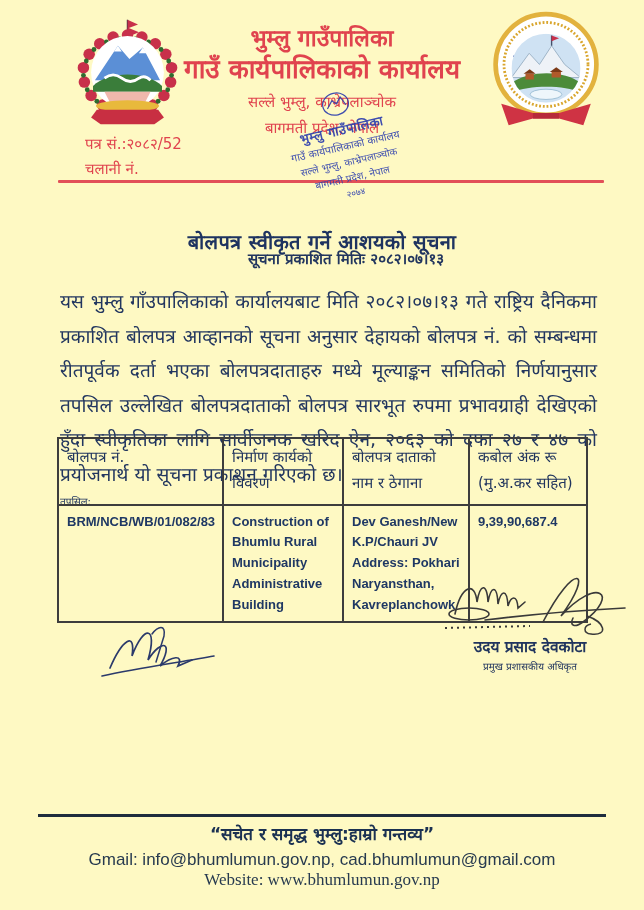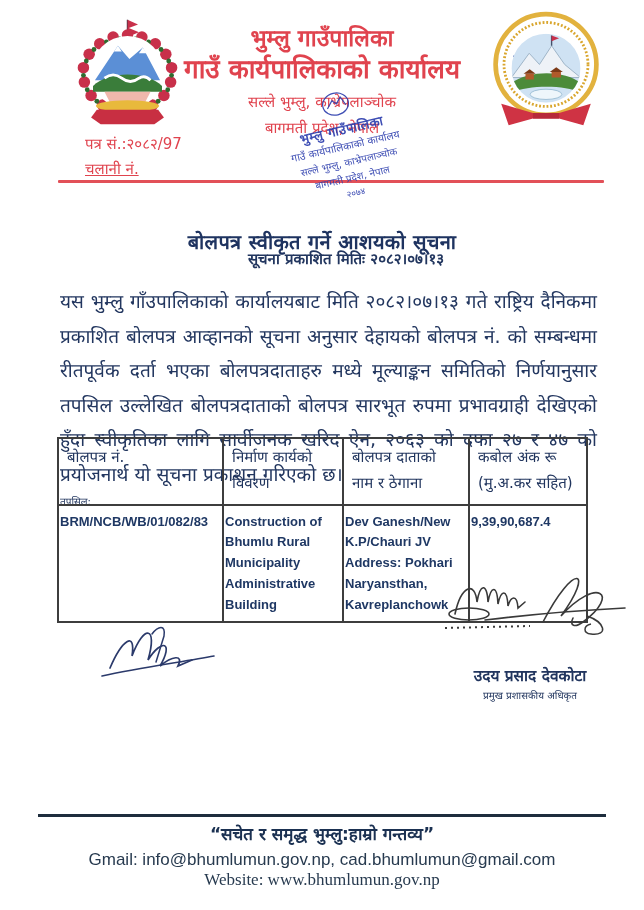--- a/index.html
+++ b/index.html
@@ -1,18 +1,18 @@
 <!DOCTYPE html>
 <html><head>
 <meta charset="utf-8">
 <style>
   html,body{margin:0;padding:0;background:#e8e8e8;}
   .page{
     position:relative;width:644px;height:910px;margin:0 auto;
-    background:#ffffff;overflow:hidden;
+    background:#fef9c3;overflow:hidden;
     font-family:"DejaVu Sans", sans-serif;
   }
   
   .emblem{position:absolute;}
   .emblem-left{left:70px;top:16px;width:115px;height:112px;}
   .emblem-right{left:490px;top:10px;width:112px;height:122px;}
   .header-center{position:absolute;left:160px;top:24px;width:324px;text-align:center;color:#e0434e;}
   .muni-name{font-size:23px;font-weight:bold;line-height:1.25;}
   .office-name{font-size:26px;font-weight:bold;line-height:1.3;}
   .addr{font-size:15px;margin-top:5px;line-height:1.4;}
@@ -20,43 +20,43 @@
     position:absolute;left:250px;top:90px;width:190px;z-index:6;
     transform:rotate(-13deg);color:#2e3fae;text-align:center;opacity:.92;
   }
   .stamp .s-emblem{margin:0 auto;}
   .stamp .s1{font-size:13px;font-weight:bold;letter-spacing:.5px;}
   .stamp .s2{font-size:10.5px;margin-top:1px;}
   .stamp .s3,.stamp .s4{font-size:10px;margin-top:2px;}
   .stamp .s5{font-size:9px;margin-top:2px;}
   .letter-meta{position:absolute;left:85px;color:#e0434e;font-size:15px;}
   .letter-no{top:133px;}
-  .chalani-no{top:158px;text-decoration:underline;}
+  .chalani-no{top:158px;}
   .red-rule{position:absolute;left:58px;top:180px;width:546px;height:3px;background:#e25058;border-radius:1px;}
   
   .doc-title{position:absolute;left:0;top:228px;width:100%;text-align:center;
     font-size:20px;font-weight:bold;color:#1e3360;letter-spacing:.3px;}
   .doc-date{position:absolute;left:0;top:248px;width:100%;text-align:center;
     font-size:15px;font-weight:bold;color:#22365f;margin-left:24px;}
   .body-block{position:absolute;left:60px;top:284px;width:537px;color:#22365f;}
   .body-block p{margin:0;font-size:19px;line-height:1.82;text-align:justify;}
   .tapasil{margin-top:3px;font-size:10px;}
   
   .bid-table{position:absolute;left:57px;top:437px;border-collapse:collapse;
     width:529px;table-layout:fixed;color:#21355e;}
   .bid-table th,.bid-table td{border:2px solid #3d3d3d;vertical-align:top;text-align:left;}
   .bid-table th{font-weight:normal;font-size:15px;padding:5px 12px 7px 8px;line-height:1.75;}
   .bid-table td{font-family:"Liberation Sans",sans-serif;font-weight:bold;
-    font-size:13px;padding:6px 1px;line-height:1.6;color:#1f3864;}
+    font-size:13px;padding:6px 8px;line-height:1.6;color:#1f3864;}
   .c1{width:165px;} .c2{width:120px;} .c3{width:126px;} .c4{width:118px;}
   
   .sig-left{position:absolute;left:92px;top:616px;width:145px;height:72px;}
   .sig-right{position:absolute;left:420px;top:568px;width:220px;text-align:center;color:#21355e;}
   .sig-right svg{display:block;margin:0 auto -4px auto;}
-  .sig-name{font-size:15.5px;font-weight:bold;line-height:1.5;margin-top:29px;}
+  .sig-name{font-size:15.5px;font-weight:bold;line-height:1.5;}
   .sig-title{font-size:10px;font-weight:normal;}
   
   .footer-rule{position:absolute;left:38px;top:814px;width:568px;height:3px;background:#1e2d3d;}
   .footer-slogan{position:absolute;left:0;top:822px;width:100%;text-align:center;
     font-size:17px;font-weight:bold;color:#1b3152;}
   .footer-line{position:absolute;left:0;width:100%;text-align:center;
     font-family:"Liberation Sans",sans-serif;font-size:17px;color:#273a4f;}
   .footer-gmail{top:850px;}
   .footer-web{top:870px;font-family:Liberation Serif, serif;}
 </style>
@@ -160,21 +160,21 @@
       <ellipse cx="22" cy="13" rx="13" ry="11" fill="none" stroke="#2e3fae" stroke-width="1.2"></ellipse>
       <path d="M13,16 l6,-7 4,4 5,-6 4,9" fill="none" stroke="#2e3fae" stroke-width="1.2"></path>
     </svg>
     <div class="s1">भुम्लु गाउँपालिका</div>
     <div class="s2">गाउँ कार्यपालिकाको कार्यालय</div>
     <div class="s3">सल्ले भुम्लु, काभ्रेपलाञ्चोक</div>
     <div class="s4">बागमती प्रदेश, नेपाल</div>
     <div class="s5">२०७४</div>
   </div>
 
-  <div class="letter-meta letter-no">पत्र सं.:२०८२/97</div>
+  <div class="letter-meta letter-no">पत्र सं.:२०८२/52</div>
   <div class="letter-meta chalani-no">चलानी नं.</div>
   <div class="red-rule"></div>
 
   <div class="doc-title">बोलपत्र स्वीकृत गर्ने आशयको सूचना</div>
   <div class="doc-date">सूचना प्रकाशित मितिः २०८२।०७।१३</div>
 
   <div class="body-block">
     <p>यस भुम्लु गाँउपालिकाको कार्यालयबाट मिति २०८२।०७।१३ गते राष्ट्रिय दैनिकमा प्रकाशित बोलपत्र आव्हानको सूचना अनुसार देहायको बोलपत्र नं. को सम्बन्धमा रीतपूर्वक दर्ता भएका बोलपत्रदाताहरु मध्ये मूल्याङ्कन समितिको निर्णयानुसार तपसिल उल्लेखित बोलपत्रदाताको बोलपत्र सारभूत रुपमा प्रभावग्राही  देखिएको हुँदा स्वीकृतिका लागि सार्वीजनक खरिद ऐन, २०६३ को दफा २७ र ४७ को प्रयोजनार्थ यो सूचना प्रकाशन गरिएको छ।</p>
     <div class="tapasil">तपसिल:</div>
   </div>

